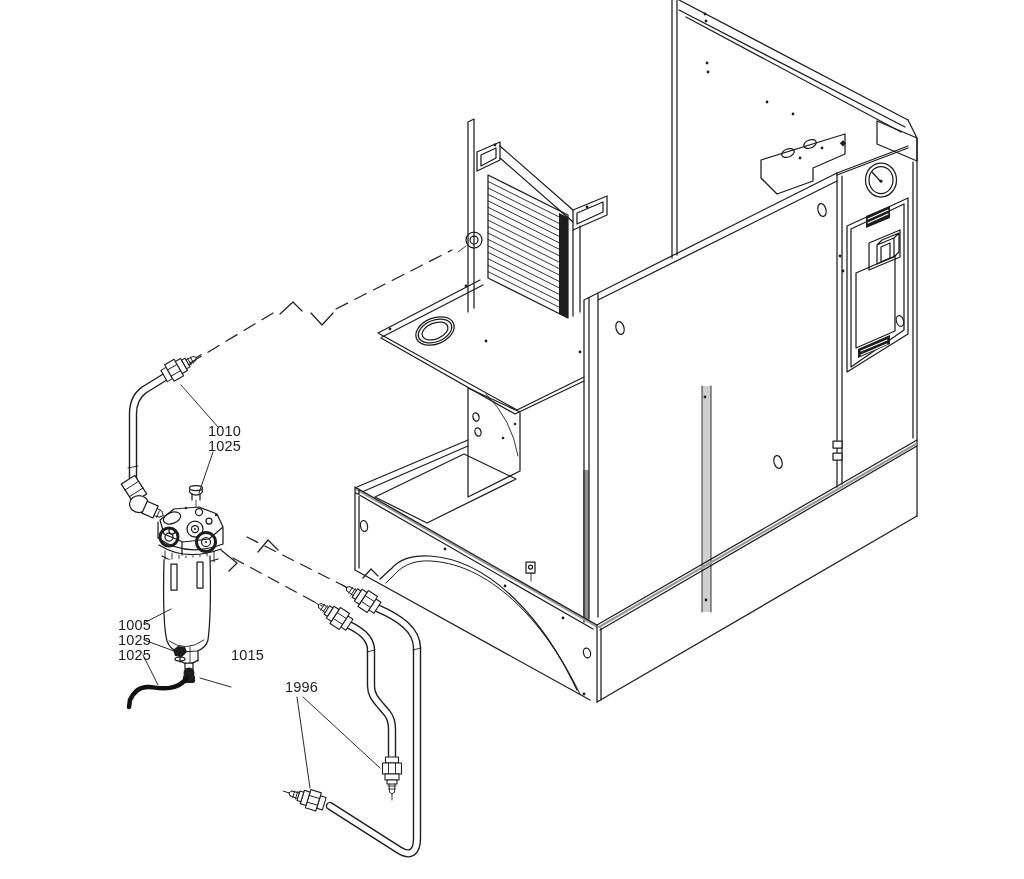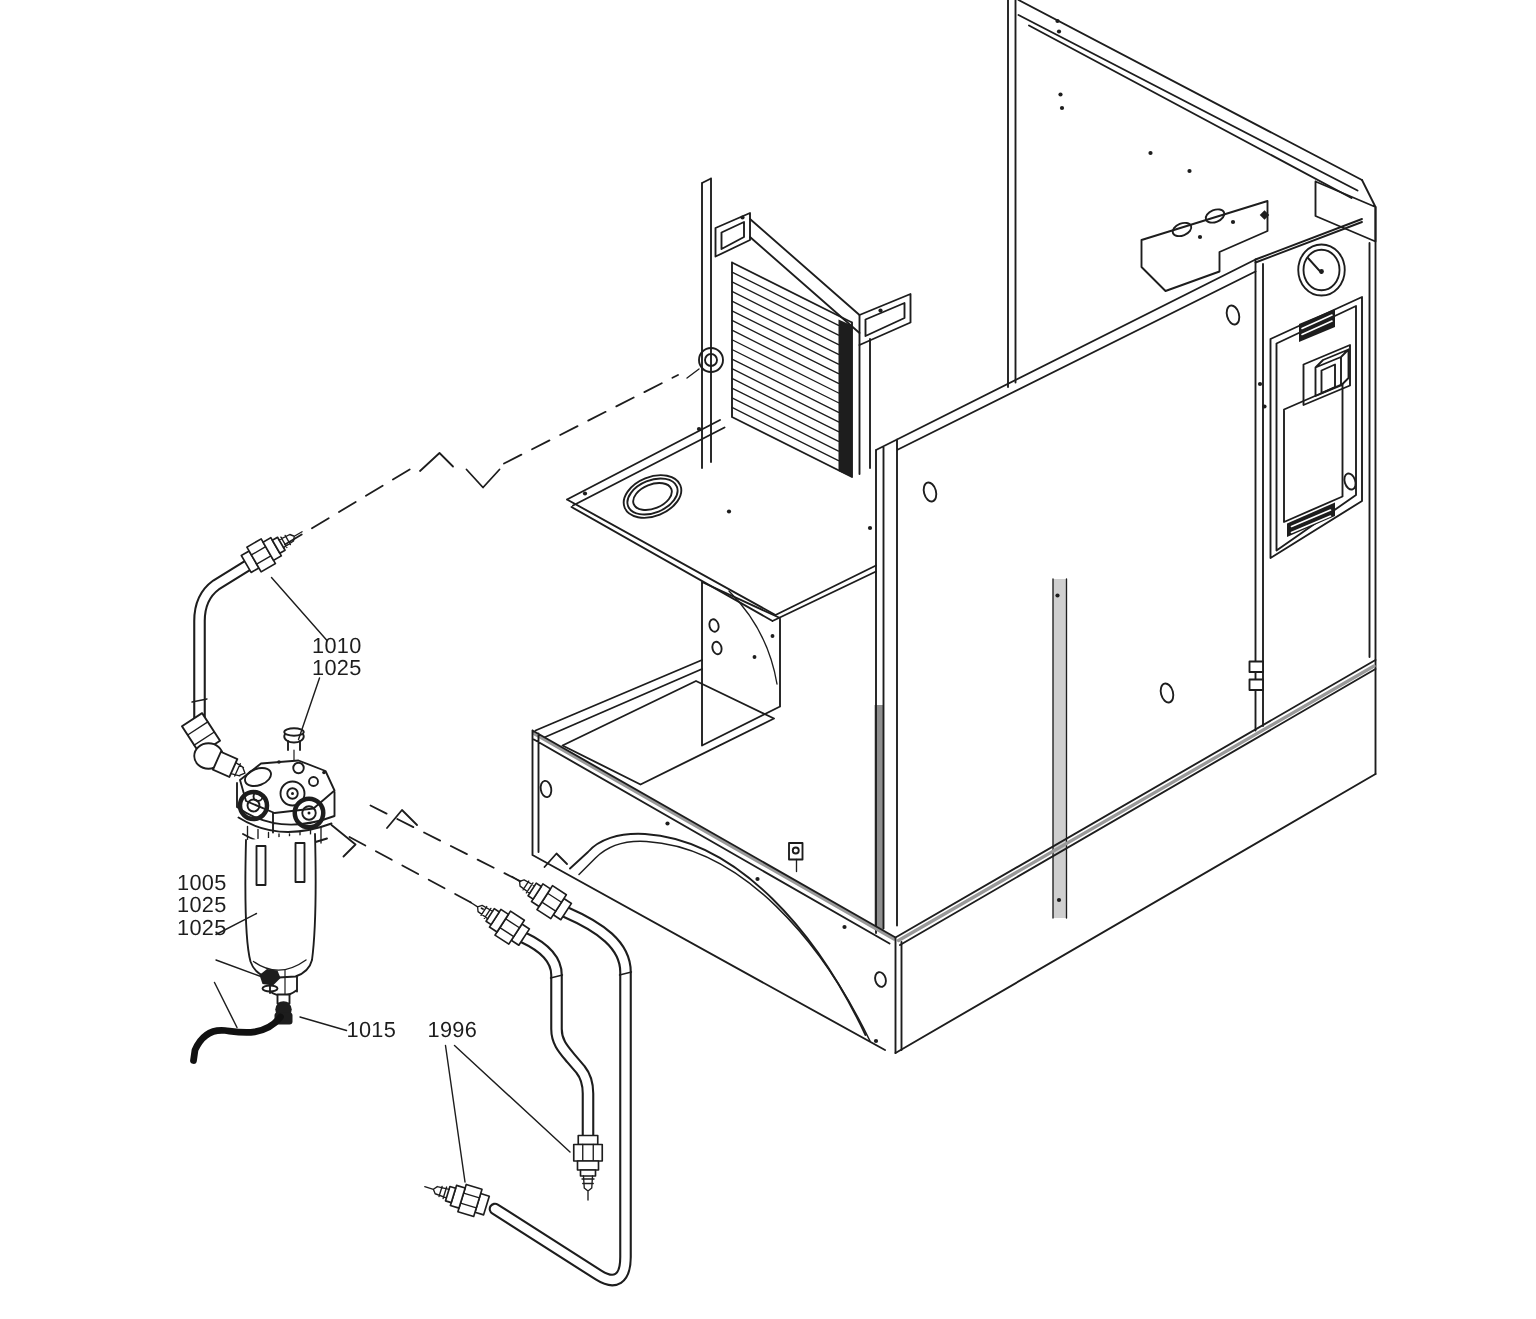--- a/index.html
+++ b/index.html
@@ -291,24 +291,24 @@
     <path d="M231,687 L200,678"></path>
     <path d="M297,697 L310,788"></path>
     <path d="M303,697 L380,768"></path>
   </g>
 </svg>
 
   <div class="callout" style="left:208px;top:424px">
     <div>1010</div>
     <div>1025</div>
   </div>
-  <div class="callout" style="left:118px;top:582px">
+  <div class="callout" style="left:118px;top:618px">
     <div>1005</div>
     <div>1025</div>
     <div>1025</div>
   </div>
-  <div class="callout" style="left:231px;top:680px">
+  <div class="callout" style="left:231px;top:648px">
     <div>1015</div>
   </div>
   <div class="callout" style="left:285px;top:680px">
     <div>1996</div>
   </div>
 </div>
 
 </body></html>

